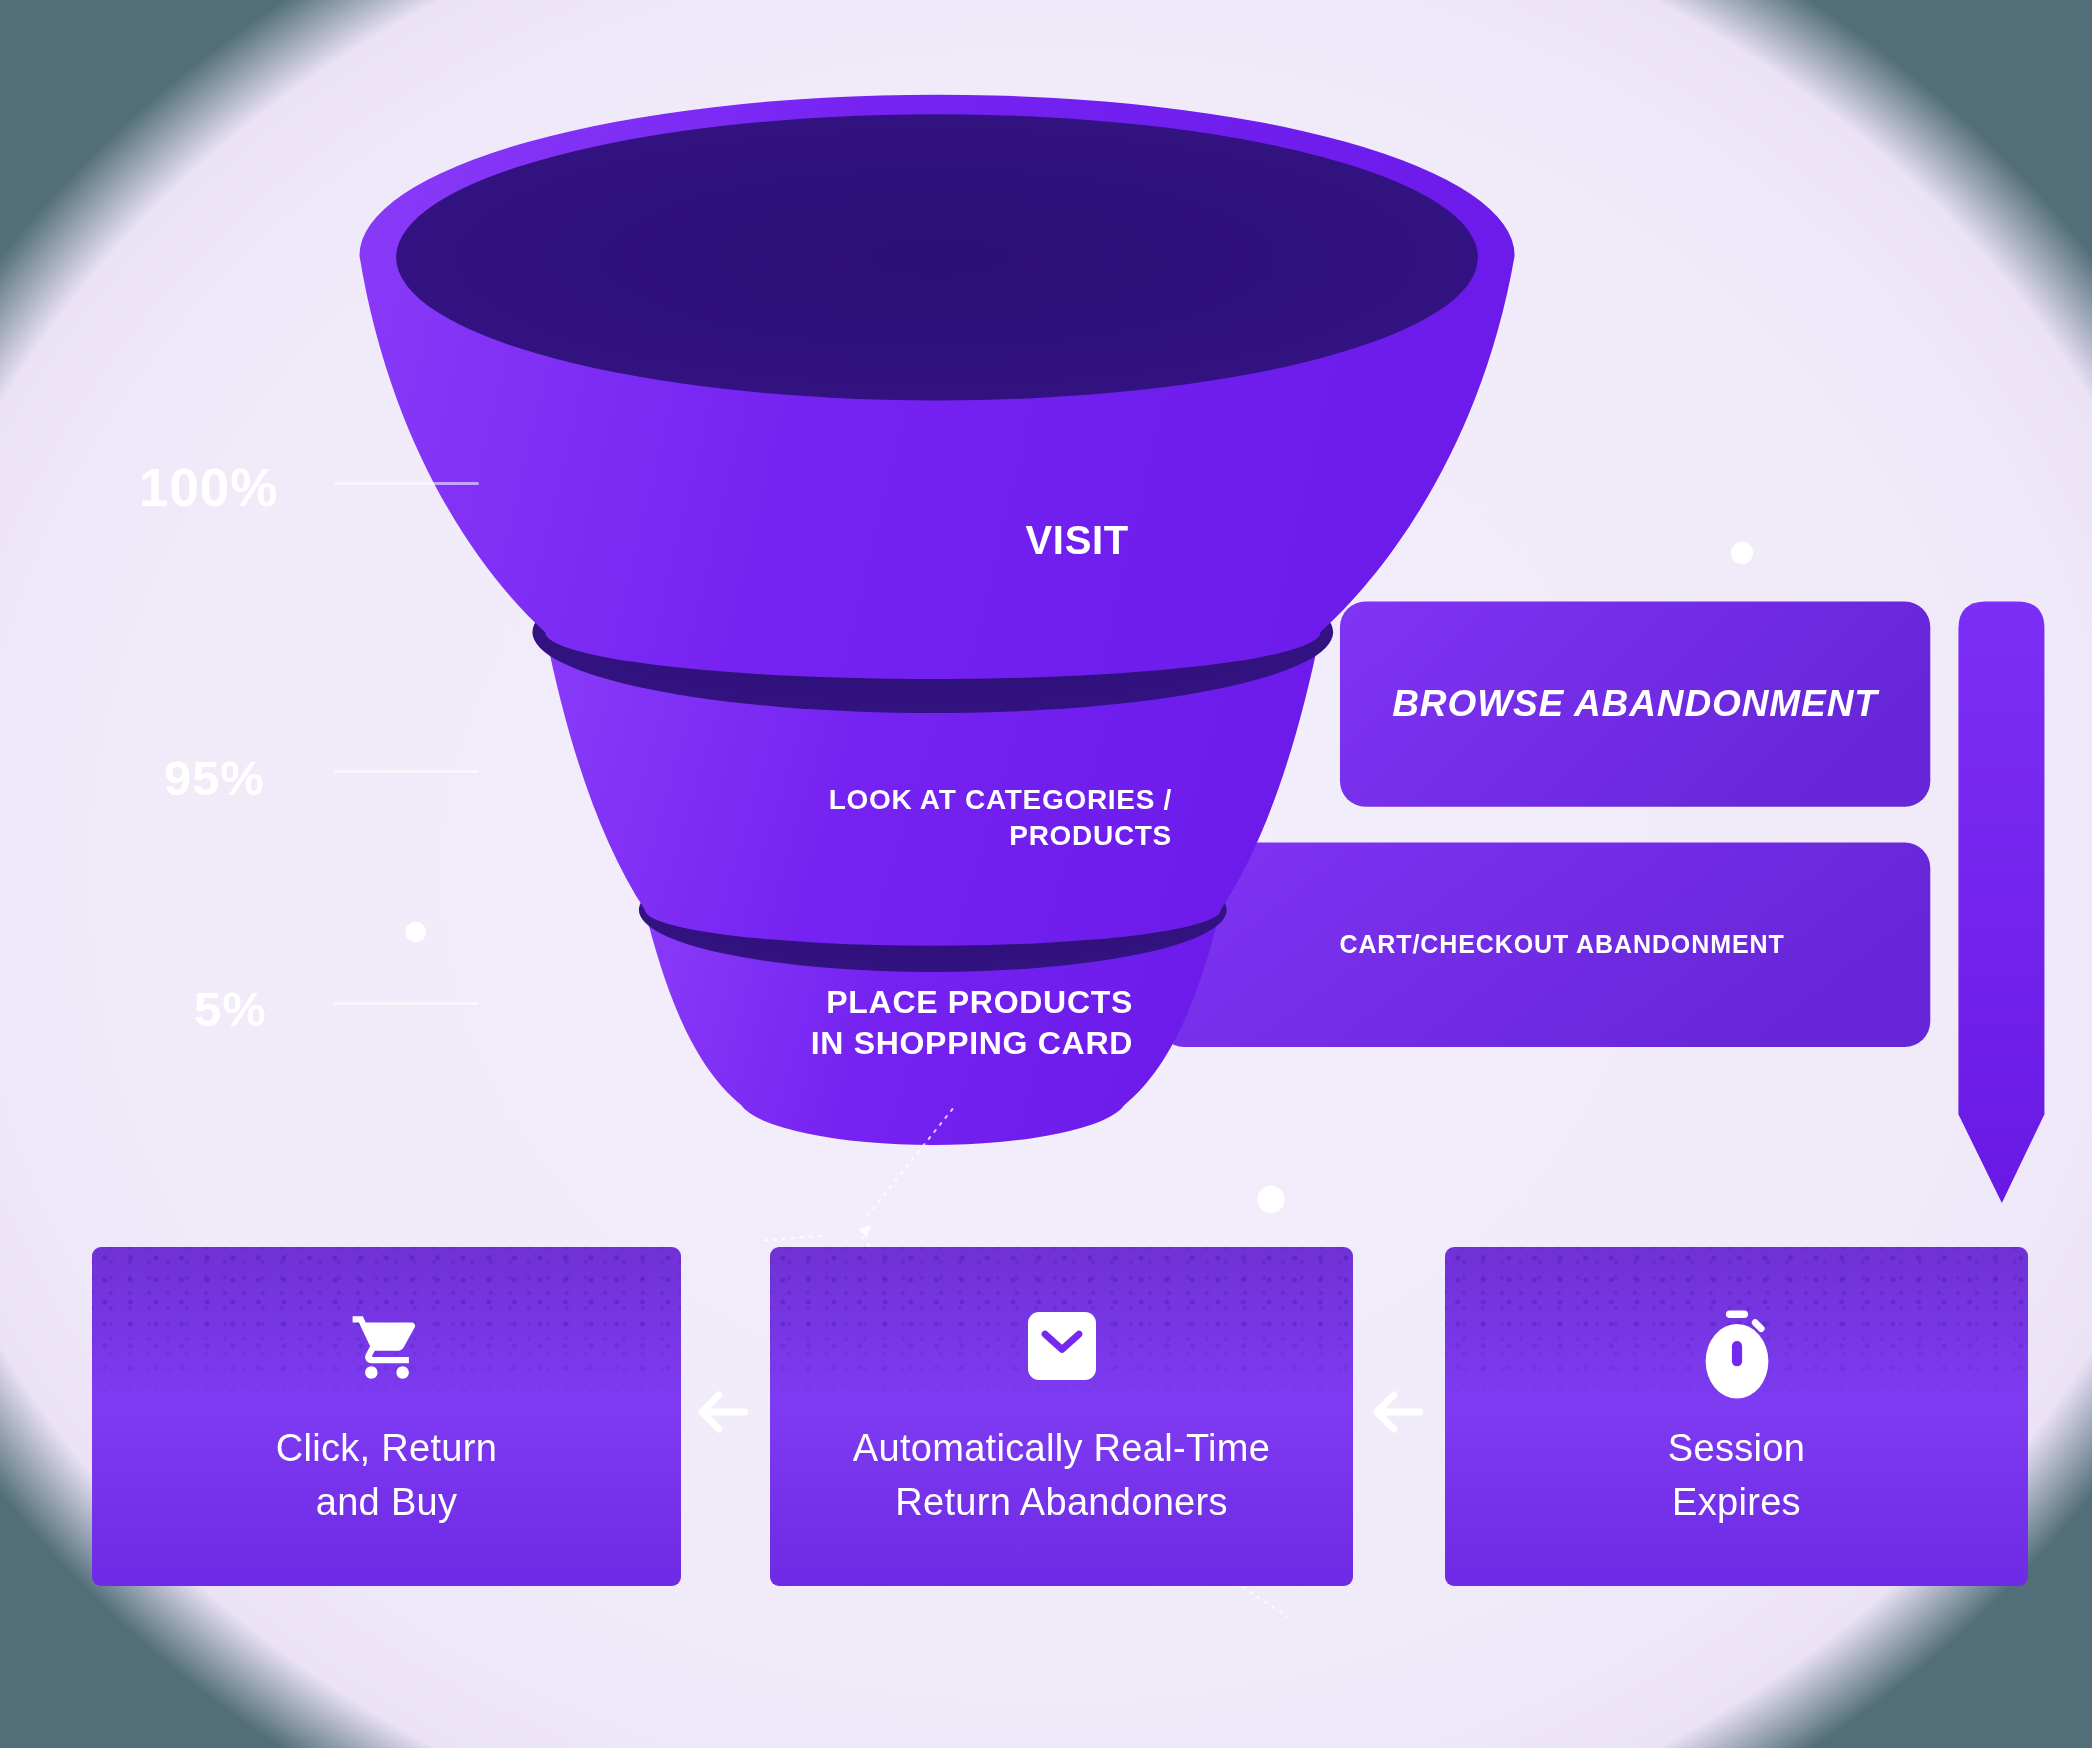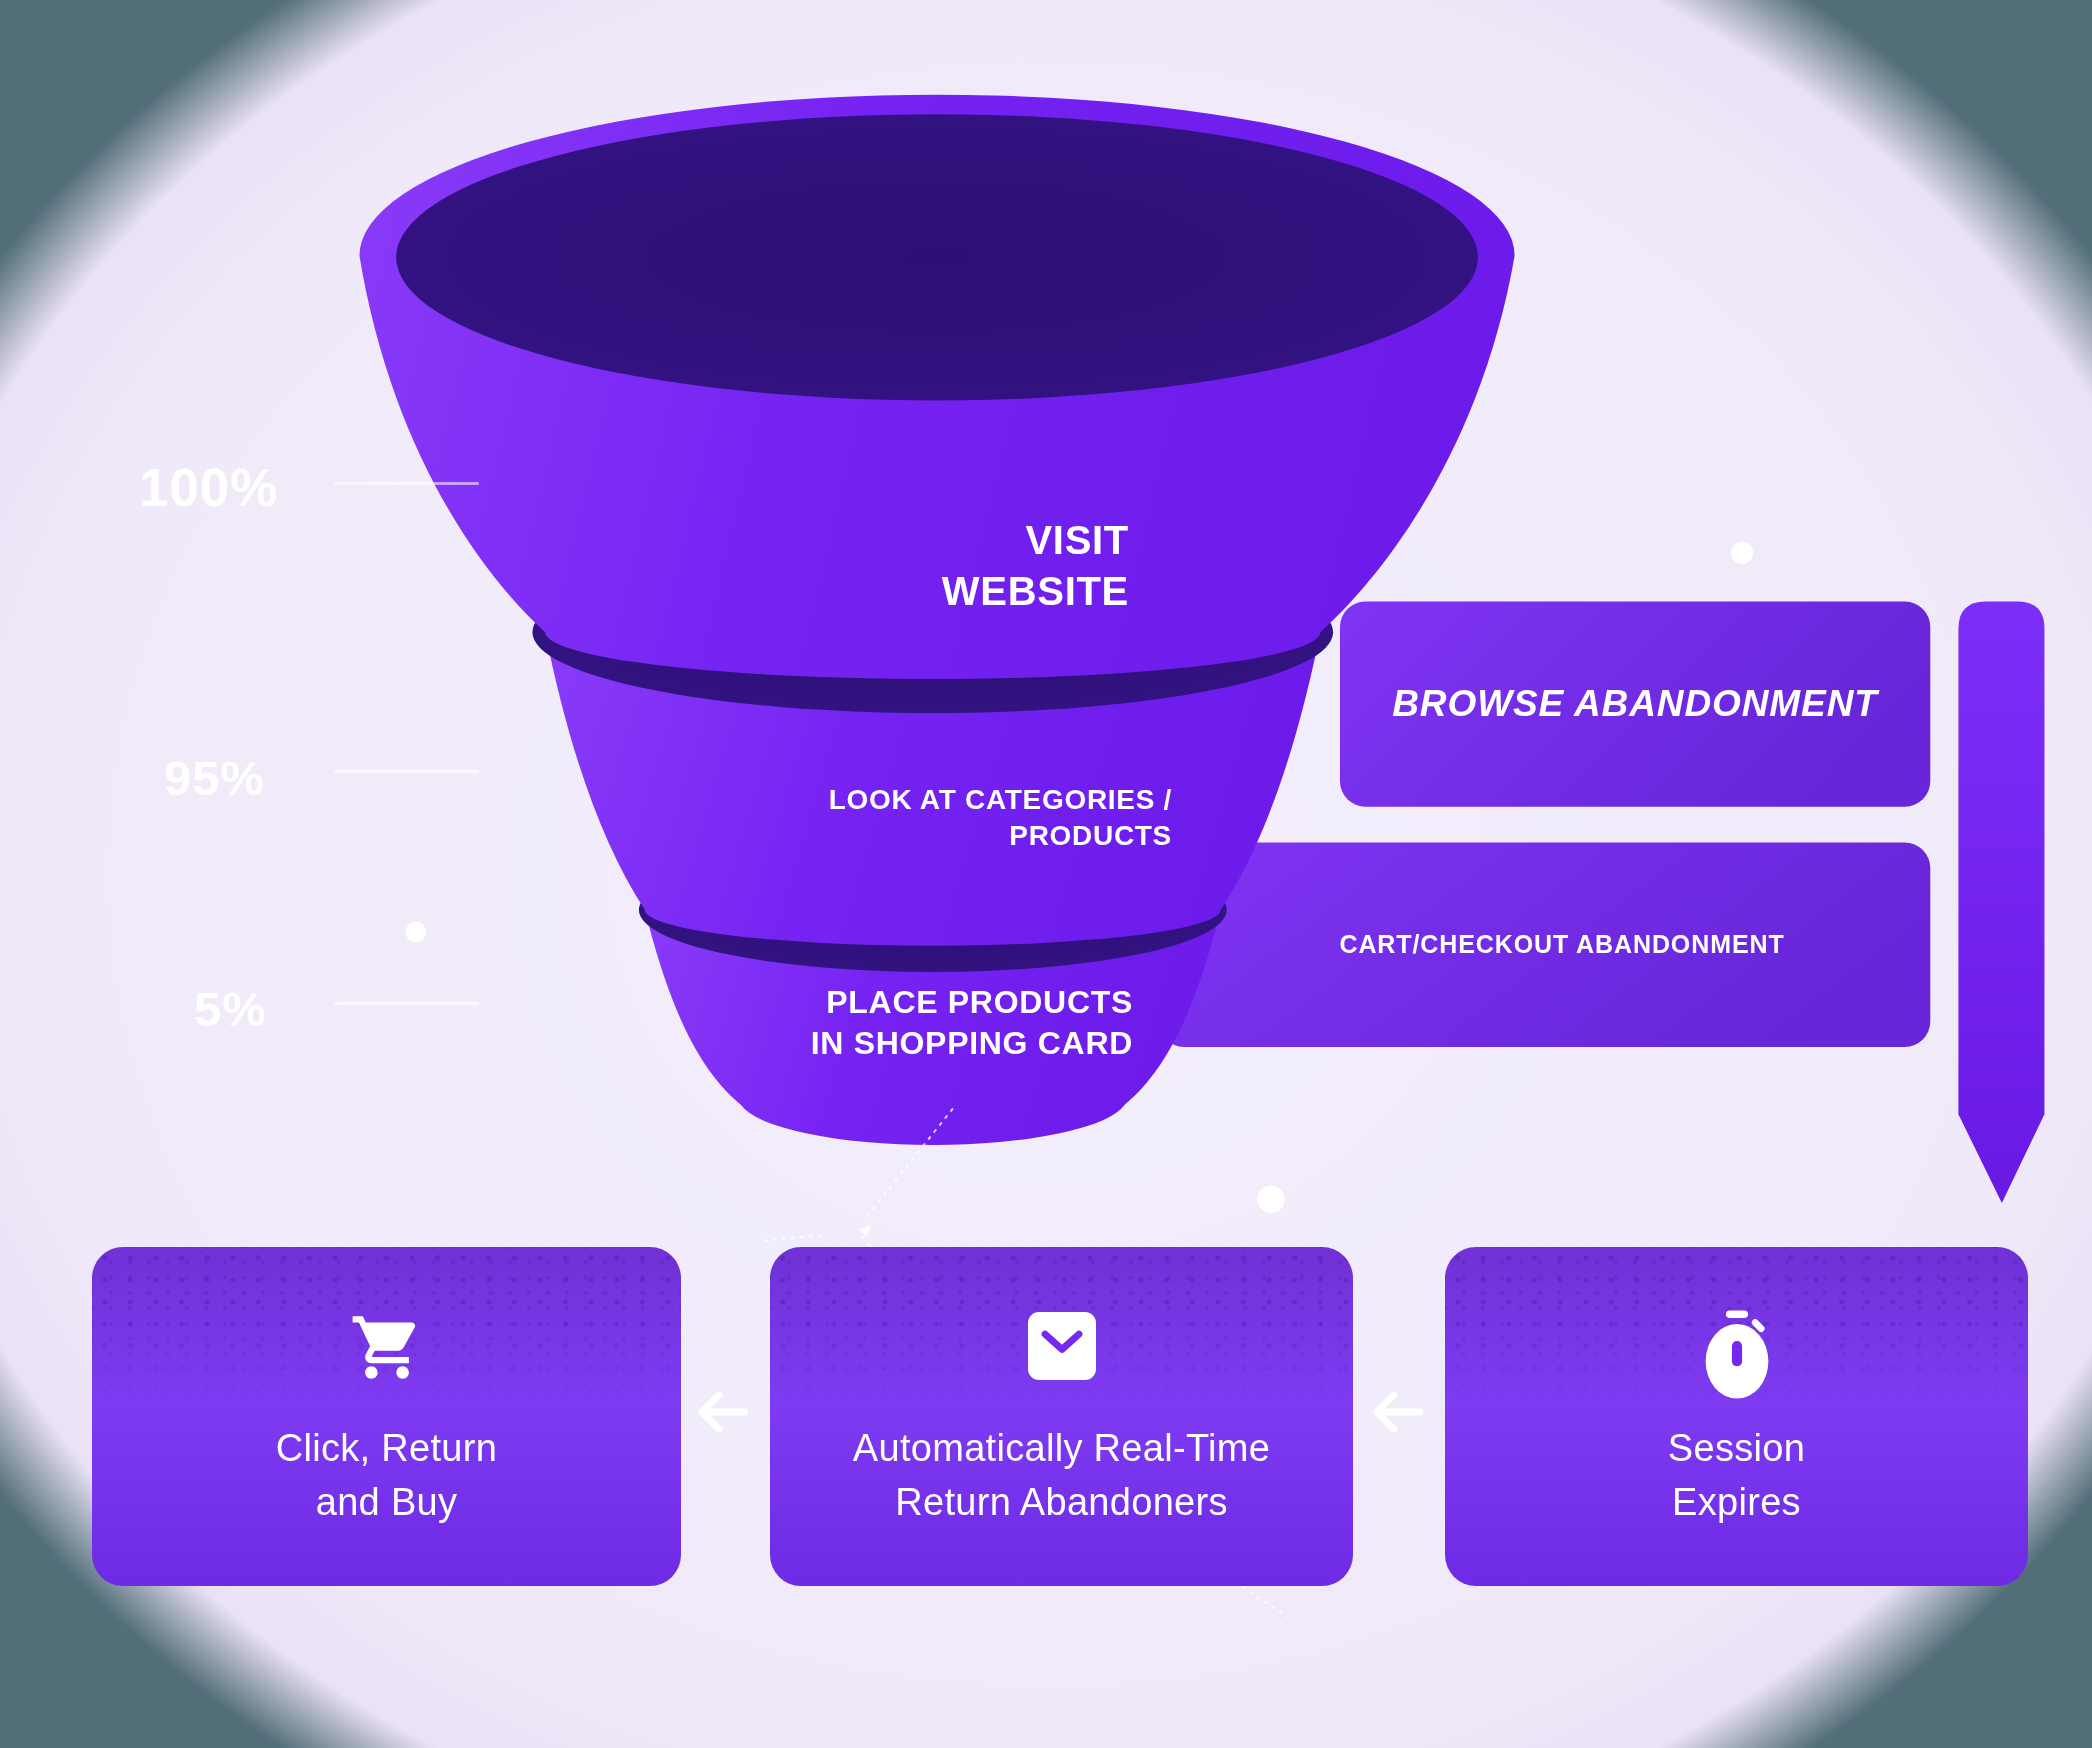--- a/index.html
+++ b/index.html
@@ -32,21 +32,21 @@
   .fl-1{left:737px;top:515px;width:392px;font-size:40px;}
   .fl-2{left:686px;top:782px;width:486px;font-size:28px;}
   .fl-3{left:733px;top:962px;width:400px;font-size:32px;margin-top:20px;}
   .bar-label{
     position:absolute;display:flex;align-items:center;justify-content:center;
     color:#ffffff;font-weight:bold;letter-spacing:0.9px;text-align:center;
   }
   .bl-1{left:1340px;top:601px;width:590px;height:205px;font-size:37px;font-style:italic;}
   .bl-2{left:1193px;top:842px;width:738px;height:204px;font-size:25px;}
   .card{
-    position:absolute;top:1247px;height:339px;border-radius:31px;
+    position:absolute;top:1247px;height:339px;border-radius:9px;
     background:linear-gradient(180deg,#7031d6 0%,#7e3bf2 46%,#6e2ae4 100%);
     overflow:hidden;
   }
   .card::before{
     content:"";position:absolute;left:0;top:0;right:0;height:46%;
     background-image:
       radial-gradient(circle, rgba(58,20,150,0.30) 2.2px, transparent 2.9px),
       radial-gradient(circle, rgba(58,20,150,0.22) 1.7px, transparent 2.4px);
     background-size:25.6px 22px,19px 15.3px;
     background-position:0 0,9.4px 7.7px;
@@ -126,21 +126,20 @@
 
 <div class="abs pct pct-100">100%</div>
 <div class="abs pct pct-95">95%</div>
 <div class="abs pct pct-5">5%</div>
 <div class="gridline" style="left:334px;top:482px;"></div>
 <div class="gridline" style="left:334px;top:770px;"></div>
 <div class="gridline" style="left:334px;top:1002px;"></div>
 
 <div class="funnel-label fl-1">
   <div>VISIT</div>
-  <div>WEBSITE</div>
 </div>
 <div class="funnel-label fl-2">
   <div>LOOK AT CATEGORIES /</div>
   <div>PRODUCTS</div>
 </div>
 <div class="funnel-label fl-3">
   <div>PLACE PRODUCTS</div>
   <div>IN SHOPPING CARD</div>
 </div>
 

